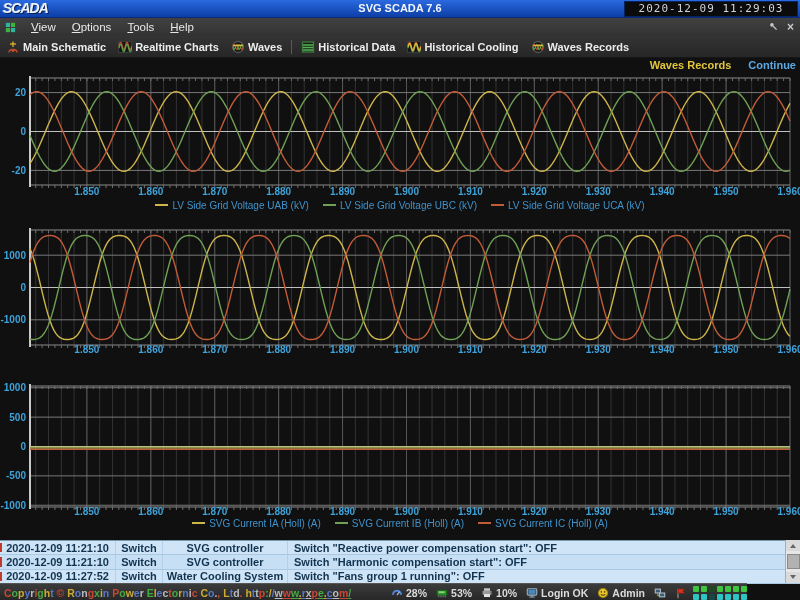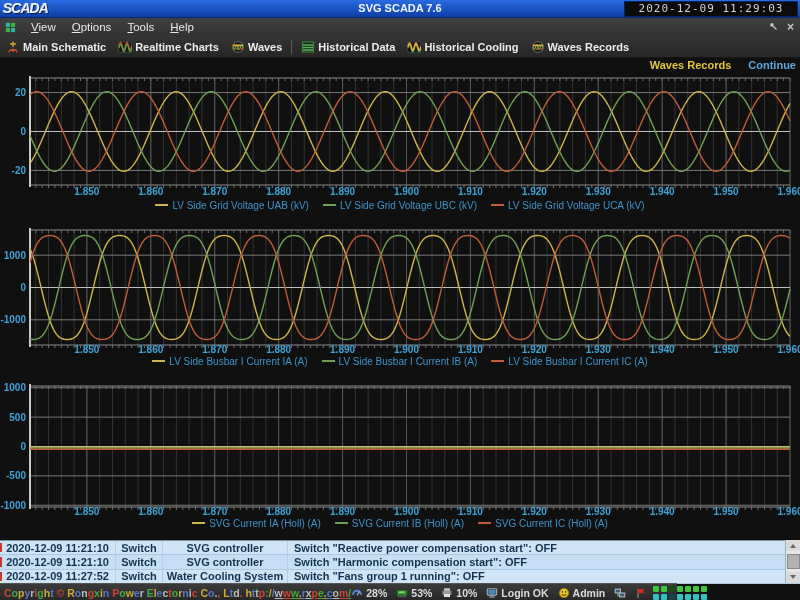--- a/index.html
+++ b/index.html
@@ -61,21 +61,21 @@
   .ecell.c3{flex:1;justify-content:flex-start;padding-left:6px;border-right:none;margin-right:14px;}
   .scrollbar{position:absolute;right:0;top:540px;width:14px;height:43px;background:#e6e6e6;border-left:1px solid #9ab0c4;}
   .sb-arrow{position:absolute;left:0;width:14px;height:11px;background:#dadada;}
   .sb-arrow.up{top:0;} .sb-arrow.down{bottom:0;}
   .sb-arrow::after{content:"";position:absolute;left:4px;border-left:3px solid transparent;border-right:3px solid transparent;}
   .sb-arrow.up::after{top:4px;border-bottom:4px solid #666;}
   .sb-arrow.down::after{bottom:4px;border-top:4px solid #666;}
   .sb-thumb{position:absolute;left:1px;top:14px;width:11px;height:13px;background:#b2b2b2;border:1px solid #8a8a8a;}
 
   
-  .statusbar{position:absolute;left:0;top:583px;width:677px;height:17px;
+  .statusbar{position:absolute;left:0;top:583px;width:747px;height:17px;
     background:linear-gradient(#3b3b3b,#262626);border-top:1px solid #555;
     display:flex;align-items:center;font-size:10.5px;}
   .copyright{margin-left:4px;font-weight:bold;letter-spacing:0px;white-space:nowrap;}
   .sb-spacer{flex:1;}
   .indicators{display:flex;align-items:center;gap:9px;margin-right:4px;color:#dcdcdc;font-weight:bold;}
   .ind{display:flex;align-items:center;gap:3px;white-space:nowrap;}
   .ledgrid{display:grid;grid-template-columns:repeat(7,6px);grid-auto-rows:6px;gap:2px;margin-left:2px;}
   .led{width:6px;height:6px;border-radius:1px;}
 </style>
 </head>
@@ -854,25 +854,20 @@
         <text x="470.40370058872975" y="131" text-anchor="middle" fill="#3fa2d8" font-size="10" font-weight="bold">1.910</text>
         <text x="534.3229604709838" y="131" text-anchor="middle" fill="#3fa2d8" font-size="10" font-weight="bold">1.920</text>
         <text x="598.2422203532378" y="131" text-anchor="middle" fill="#3fa2d8" font-size="10" font-weight="bold">1.930</text>
         <text x="662.1614802354918" y="131" text-anchor="middle" fill="#3fa2d8" font-size="10" font-weight="bold">1.940</text>
         <text x="726.0807401177459" y="131" text-anchor="middle" fill="#3fa2d8" font-size="10" font-weight="bold">1.950</text>
         <text x="790" y="131" text-anchor="middle" fill="#3fa2d8" font-size="10" font-weight="bold">1.960</text>
         <polyline points="30.0,26.39 32.0,31.56 34.0,37.74 36.0,44.82 38.0,52.60 40.0,60.85 42.0,69.26 44.0,77.54 46.0,85.39 48.0,92.55 50.0,98.83 52.0,104.11 54.0,108.36 56.0,111.61 58.0,113.97 60.0,115.58 62.0,116.60 64.0,117.19 66.0,117.46 68.0,117.49 70.0,117.28 72.0,116.77 74.0,115.86 76.0,114.41 78.0,112.23 80.0,109.20 82.0,105.19 84.0,100.15 86.0,94.10 88.0,87.13 90.0,79.42 92.0,71.22 94.0,62.80 96.0,54.49 98.0,46.58 100.0,39.32 102.0,32.92 104.0,27.50 106.0,23.12 108.0,19.75 110.0,17.29 112.0,15.59 114.0,14.50 116.0,13.86 118.0,13.56 120.0,13.50 122.0,13.68 124.0,14.14 126.0,14.99 128.0,16.37 130.0,18.44 132.0,21.36 134.0,25.24 136.0,30.15 138.0,36.08 140.0,42.94 142.0,50.57 144.0,58.73 146.0,67.13 148.0,75.47 150.0,83.45 152.0,90.81 154.0,97.32 156.0,102.87 158.0,107.38 160.0,110.87 162.0,113.45 164.0,115.23 166.0,116.39 168.0,117.08 170.0,117.42 172.0,117.51 174.0,117.36 176.0,116.94 178.0,116.14 180.0,114.84 182.0,112.86 184.0,110.06 186.0,106.31 188.0,101.53 190.0,95.73 192.0,88.97 194.0,81.43 196.0,73.33 198.0,64.94 200.0,56.58 202.0,48.53 204.0,41.09 206.0,34.45 208.0,28.78 210.0,24.14 212.0,20.52 214.0,17.83 216.0,15.96 218.0,14.73 220.0,13.99 222.0,13.61 224.0,13.49 226.0,13.61 228.0,13.99 230.0,14.73 232.0,15.96 234.0,17.84 236.0,20.53 238.0,24.16 240.0,28.81 242.0,34.48 244.0,41.12 246.0,48.57 248.0,56.62 250.0,64.99 252.0,73.37 254.0,81.47 256.0,89.01 258.0,95.76 260.0,101.56 262.0,106.33 264.0,110.08 266.0,112.87 268.0,114.85 270.0,116.15 272.0,116.94 274.0,117.36 276.0,117.51 278.0,117.42 280.0,117.07 282.0,116.39 284.0,115.23 286.0,113.44 288.0,110.86 290.0,107.36 292.0,102.84 294.0,97.29 296.0,90.77 298.0,83.41 300.0,75.43 302.0,67.08 304.0,58.68 306.0,50.53 308.0,42.91 310.0,36.05 312.0,30.12 314.0,25.22 316.0,21.34 318.0,18.43 320.0,16.36 322.0,14.99 324.0,14.14 326.0,13.68 328.0,13.50 330.0,13.56 332.0,13.87 334.0,14.50 336.0,15.60 338.0,17.30 340.0,19.77 342.0,23.14 344.0,27.53 346.0,32.95 348.0,39.35 350.0,46.61 352.0,54.53 354.0,62.85 356.0,71.26 358.0,79.46 360.0,87.16 362.0,94.13 364.0,100.18 366.0,105.22 368.0,109.22 370.0,112.25 372.0,114.41 374.0,115.87 376.0,116.78 378.0,117.28 380.0,117.49 382.0,117.46 384.0,117.19 386.0,116.60 388.0,115.57 390.0,113.96 392.0,111.60 394.0,108.34 396.0,104.09 398.0,98.80 400.0,92.51 402.0,85.35 404.0,77.50 406.0,69.22 408.0,60.81 410.0,52.56 412.0,44.78 414.0,37.71 416.0,31.53 418.0,26.37 420.0,22.23 422.0,19.09 424.0,16.82 426.0,15.28 428.0,14.31 430.0,13.76 432.0,13.52 434.0,13.52 436.0,13.76 438.0,14.30 440.0,15.27 442.0,16.80 444.0,19.06 446.0,22.19 448.0,26.32 450.0,31.47 452.0,37.64 454.0,44.70 456.0,52.47 458.0,60.71 460.0,69.13 462.0,77.41 464.0,85.27 466.0,92.44 468.0,98.74 470.0,104.03 472.0,108.30 474.0,111.57 476.0,113.94 478.0,115.56 480.0,116.59 482.0,117.18 484.0,117.46 486.0,117.49 488.0,117.29 490.0,116.78 492.0,115.88 494.0,114.43 496.0,112.28 498.0,109.26 500.0,105.26 502.0,100.24 504.0,94.20 506.0,87.24 508.0,79.55 510.0,71.35 512.0,62.94 514.0,54.62 516.0,46.70 518.0,39.43 520.0,33.01 522.0,27.58 524.0,23.19 526.0,19.80 528.0,17.32 530.0,15.61 532.0,14.51 534.0,13.87 536.0,13.56 538.0,13.50 540.0,13.67 542.0,14.13 544.0,14.98 546.0,16.35 548.0,18.41 550.0,21.31 552.0,25.17 554.0,30.07 556.0,35.98 558.0,42.83 560.0,50.44 562.0,58.59 564.0,66.99 566.0,75.34 568.0,83.33 570.0,90.69 572.0,97.23 574.0,102.79 576.0,107.31 578.0,110.83 580.0,113.41 582.0,115.21 584.0,116.38 586.0,117.07 588.0,117.42 590.0,117.51 592.0,117.36 594.0,116.94 596.0,116.16 598.0,114.86 600.0,112.90 602.0,110.11 604.0,106.38 606.0,101.61 608.0,95.83 610.0,89.09 612.0,81.56 614.0,73.46 616.0,65.08 618.0,56.71 620.0,48.66 622.0,41.20 624.0,34.55 626.0,28.86 628.0,24.21 630.0,20.57 632.0,17.87 634.0,15.98 636.0,14.74 638.0,14.00 640.0,13.61 642.0,13.49 644.0,13.61 646.0,13.98 648.0,14.72 650.0,15.94 652.0,17.81 654.0,20.48 656.0,24.09 658.0,28.72 660.0,34.38 662.0,41.01 664.0,48.45 666.0,56.49 668.0,64.85 670.0,73.24 672.0,81.35 674.0,88.90 676.0,95.66 678.0,101.47 680.0,106.26 682.0,110.03 684.0,112.84 686.0,114.82 688.0,116.13 690.0,116.93 692.0,117.36 694.0,117.51 696.0,117.42 698.0,117.08 700.0,116.40 702.0,115.25 704.0,113.47 706.0,110.91 708.0,107.42 710.0,102.92 712.0,97.39 714.0,90.88 716.0,83.54 718.0,75.56 720.0,67.22 722.0,58.82 724.0,50.66 726.0,43.02 728.0,36.15 730.0,30.21 732.0,25.29 734.0,21.40 736.0,18.47 738.0,16.39 740.0,15.00 742.0,14.15 744.0,13.68 746.0,13.50 748.0,13.55 750.0,13.86 752.0,14.49 754.0,15.57 756.0,17.26 758.0,19.72 760.0,23.08 762.0,27.45 764.0,32.85 766.0,39.24 768.0,46.49 770.0,54.40 772.0,62.71 774.0,71.12 776.0,79.33 778.0,87.04 780.0,94.02 782.0,100.09 784.0,105.14 786.0,109.16 788.0,112.21 790.0,114.39" fill="none" stroke="#cdb54a" stroke-width="1.4"></polyline>
         <polyline points="30.0,117.29 32.0,117.49 34.0,117.46 36.0,117.18 38.0,116.58 40.0,115.55 42.0,113.92 44.0,111.54 46.0,108.26 48.0,103.99 50.0,98.68 52.0,92.38 54.0,85.20 56.0,77.34 58.0,69.05 60.0,60.64 62.0,52.40 64.0,44.63 66.0,37.57 68.0,31.42 70.0,26.27 72.0,22.16 74.0,19.03 76.0,16.78 78.0,15.26 80.0,14.30 82.0,13.76 84.0,13.52 86.0,13.52 88.0,13.77 90.0,14.32 92.0,15.29 94.0,16.84 96.0,19.11 98.0,22.27 100.0,26.41 102.0,31.59 104.0,37.77 106.0,44.85 108.0,52.64 110.0,60.88 112.0,69.30 114.0,77.58 116.0,85.42 118.0,92.58 120.0,98.85 122.0,104.13 124.0,108.37 126.0,111.62 128.0,113.98 130.0,115.59 132.0,116.61 134.0,117.19 136.0,117.47 138.0,117.49 140.0,117.28 142.0,116.77 144.0,115.86 146.0,114.40 148.0,112.22 150.0,109.19 152.0,105.17 154.0,100.13 156.0,94.07 158.0,87.09 160.0,79.38 162.0,71.18 164.0,62.77 166.0,54.46 168.0,46.54 170.0,39.29 172.0,32.89 174.0,27.48 176.0,23.11 178.0,19.74 180.0,17.28 182.0,15.58 184.0,14.50 186.0,13.86 188.0,13.55 190.0,13.50 192.0,13.68 194.0,14.15 196.0,15.00 198.0,16.38 200.0,18.45 202.0,21.37 204.0,25.26 206.0,30.17 208.0,36.11 210.0,42.97 212.0,50.60 214.0,58.76 216.0,67.16 218.0,75.50 220.0,83.48 222.0,90.84 224.0,97.35 226.0,102.89 228.0,107.39 230.0,110.89 232.0,113.46 234.0,115.24 236.0,116.39 238.0,117.08 240.0,117.42 242.0,117.51 244.0,117.36 246.0,116.93 248.0,116.14 250.0,114.83 252.0,112.85 254.0,110.05 256.0,106.29 258.0,101.51 260.0,95.70 262.0,88.94 264.0,81.40 266.0,73.30 268.0,64.91 270.0,56.54 272.0,48.50 274.0,41.06 276.0,34.43 278.0,28.76 280.0,24.12 282.0,20.50 284.0,17.82 286.0,15.95 288.0,14.72 290.0,13.99 292.0,13.61 294.0,13.49 296.0,13.61 298.0,14.00 300.0,14.74 302.0,15.97 304.0,17.85 306.0,20.55 308.0,24.18 310.0,28.83 312.0,34.51 314.0,41.15 316.0,48.61 318.0,56.65 320.0,65.02 322.0,73.41 324.0,81.51 326.0,89.04 328.0,95.78 330.0,101.58 332.0,106.35 334.0,110.09 336.0,112.88 338.0,114.85 340.0,116.15 342.0,116.94 344.0,117.36 346.0,117.51 348.0,117.42 350.0,117.07 352.0,116.38 354.0,115.22 356.0,113.43 358.0,110.85 360.0,107.34 362.0,102.82 364.0,97.27 366.0,90.74 368.0,83.38 370.0,75.39 372.0,67.05 374.0,58.65 376.0,50.50 378.0,42.88 380.0,36.02 382.0,30.10 384.0,25.20 386.0,21.33 388.0,18.42 390.0,16.36 392.0,14.98 394.0,14.14 396.0,13.68 398.0,13.50 400.0,13.56 402.0,13.87 404.0,14.51 406.0,15.60 408.0,17.30 410.0,19.78 412.0,23.16 414.0,27.55 416.0,32.97 418.0,39.38 420.0,46.65 422.0,54.57 424.0,62.88 426.0,71.29 428.0,79.49 430.0,87.19 432.0,94.16 434.0,100.20 436.0,105.23 438.0,109.23 440.0,112.26 442.0,114.42 444.0,115.88 446.0,116.78 448.0,117.28 450.0,117.49 452.0,117.46 454.0,117.19 456.0,116.60 458.0,115.57 460.0,113.95 462.0,111.58 464.0,108.32 466.0,104.07 468.0,98.77 470.0,92.49 472.0,85.32 474.0,77.47 476.0,69.19 478.0,60.77 480.0,52.53 482.0,44.75 484.0,37.68 486.0,31.51 488.0,26.35 490.0,22.22 492.0,19.07 494.0,16.81 496.0,15.28 498.0,14.31 500.0,13.76 502.0,13.52 504.0,13.52 506.0,13.76 508.0,14.31 510.0,15.27 512.0,16.81 514.0,19.07 516.0,22.21 518.0,26.34 520.0,31.50 522.0,37.66 524.0,44.73 526.0,52.51 528.0,60.75 530.0,69.16 532.0,77.45 534.0,85.30 536.0,92.47 538.0,98.76 540.0,104.05 542.0,108.31 544.0,111.58 546.0,113.95 548.0,115.56 550.0,116.59 552.0,117.19 554.0,117.46 556.0,117.49 558.0,117.28 560.0,116.78 562.0,115.88 564.0,114.43 566.0,112.27 568.0,109.24 570.0,105.25 572.0,100.22 574.0,94.17 576.0,87.21 578.0,79.51 580.0,71.31 582.0,62.90 584.0,54.59 586.0,46.67 588.0,39.40 590.0,32.99 592.0,27.56 594.0,23.17 596.0,19.78 598.0,17.31 600.0,15.60 602.0,14.51 604.0,13.87 606.0,13.56 608.0,13.50 610.0,13.68 612.0,14.13 614.0,14.98 616.0,16.35 618.0,18.42 620.0,21.32 622.0,25.19 624.0,30.09 626.0,36.01 628.0,42.86 630.0,50.48 632.0,58.63 634.0,67.03 636.0,75.37 638.0,83.36 640.0,90.72 642.0,97.25 644.0,102.81 646.0,107.33 648.0,110.84 650.0,113.42 652.0,115.22 654.0,116.38 656.0,117.07 658.0,117.42 660.0,117.51 662.0,117.36 664.0,116.94 666.0,116.15 668.0,114.86 670.0,112.89 672.0,110.10 674.0,106.36 676.0,101.59 678.0,95.80 680.0,89.06 682.0,81.53 684.0,73.43 686.0,65.04 688.0,56.67 690.0,48.63 692.0,41.17 694.0,34.52 696.0,28.84 698.0,24.19 700.0,20.55 702.0,17.86 704.0,15.97 706.0,14.74 708.0,14.00 710.0,13.61 712.0,13.49 714.0,13.61 716.0,13.99 718.0,14.72 720.0,15.95 722.0,17.82 724.0,20.50 726.0,24.11 728.0,28.75 730.0,34.41 732.0,41.04 734.0,48.48 736.0,56.52 738.0,64.89 740.0,73.27 742.0,81.38 744.0,88.93 746.0,95.68 748.0,101.49 750.0,106.28 752.0,110.04 754.0,112.85 756.0,114.83 758.0,116.13 760.0,116.93 762.0,117.36 764.0,117.51 766.0,117.42 768.0,117.08 770.0,116.40 772.0,115.24 774.0,113.46 776.0,110.89 778.0,107.40 780.0,102.90 782.0,97.37 784.0,90.85 786.0,83.50 788.0,75.52 790.0,67.18" fill="none" stroke="#70a055" stroke-width="1.4"></polyline>
         <polyline points="30.0,40.45 32.0,33.90 34.0,28.32 36.0,23.77 38.0,20.24 40.0,17.63 42.0,15.82 44.0,14.64 46.0,13.94 48.0,13.59 50.0,13.49 52.0,13.63 54.0,14.04 56.0,14.82 58.0,16.10 60.0,18.05 62.0,20.82 64.0,24.54 66.0,29.28 68.0,35.04 70.0,41.76 72.0,49.28 74.0,57.36 76.0,65.74 78.0,74.12 80.0,82.18 82.0,89.65 84.0,96.32 86.0,102.03 88.0,106.71 90.0,110.37 92.0,113.08 94.0,114.99 96.0,116.24 98.0,116.99 100.0,117.38 102.0,117.51 104.0,117.40 106.0,117.03 108.0,116.30 110.0,115.09 112.0,113.24 114.0,110.58 116.0,106.99 118.0,102.38 120.0,96.75 122.0,90.14 124.0,82.72 126.0,74.69 128.0,66.33 130.0,57.93 132.0,49.82 134.0,42.26 136.0,35.48 138.0,29.64 140.0,24.83 142.0,21.04 144.0,18.21 146.0,16.21 148.0,14.89 150.0,14.08 152.0,13.65 154.0,13.49 156.0,13.57 158.0,13.91 160.0,14.58 162.0,15.72 164.0,17.48 166.0,20.03 168.0,23.50 170.0,27.97 172.0,33.48 174.0,39.97 176.0,47.30 178.0,55.27 180.0,63.60 182.0,72.01 184.0,80.18 186.0,87.82 188.0,94.71 190.0,100.67 192.0,105.62 194.0,109.53 196.0,112.48 198.0,114.57 200.0,115.97 202.0,116.84 204.0,117.31 206.0,117.50 208.0,117.45 210.0,117.15 212.0,116.53 214.0,115.45 216.0,113.78 218.0,111.34 220.0,108.00 222.0,103.65 224.0,98.27 226.0,91.90 228.0,84.67 230.0,76.77 232.0,68.46 234.0,60.05 236.0,51.84 238.0,44.11 240.0,37.11 242.0,31.03 244.0,25.95 246.0,21.91 248.0,18.85 250.0,16.65 252.0,15.17 254.0,14.25 256.0,13.73 258.0,13.51 260.0,13.53 262.0,13.80 264.0,14.37 266.0,15.38 268.0,16.97 270.0,19.30 272.0,22.52 274.0,26.74 276.0,31.99 278.0,38.24 280.0,45.37 282.0,53.20 284.0,61.47 286.0,69.88 288.0,78.14 290.0,85.94 292.0,93.04 294.0,99.25 296.0,104.46 298.0,108.63 300.0,111.81 302.0,114.11 304.0,115.67 306.0,116.66 308.0,117.22 310.0,117.47 312.0,117.48 314.0,117.25 316.0,116.72 318.0,115.78 320.0,114.27 322.0,112.04 324.0,108.94 326.0,104.85 328.0,99.74 330.0,93.61 332.0,86.58 334.0,78.82 336.0,70.60 338.0,62.18 340.0,53.89 342.0,46.01 344.0,38.81 346.0,32.48 348.0,27.14 350.0,22.84 352.0,19.54 354.0,17.14 356.0,15.49 358.0,14.44 360.0,13.83 362.0,13.54 364.0,13.50 366.0,13.70 368.0,14.19 370.0,15.07 372.0,16.50 374.0,18.63 376.0,21.61 378.0,25.57 380.0,30.56 382.0,36.56 384.0,43.48 386.0,51.16 388.0,59.34 390.0,67.75 392.0,76.08 394.0,84.02 396.0,91.32 398.0,97.77 400.0,103.24 402.0,107.67 404.0,111.09 406.0,113.60 408.0,115.34 410.0,116.45 412.0,117.11 414.0,117.43 416.0,117.50 418.0,117.34 420.0,116.89 422.0,116.06 424.0,114.72 426.0,112.69 428.0,109.82 430.0,105.99 432.0,101.13 434.0,95.26 436.0,88.44 438.0,80.85 440.0,72.72 442.0,64.32 444.0,55.97 446.0,47.96 448.0,40.56 450.0,34.00 452.0,28.40 454.0,23.84 456.0,20.29 458.0,17.67 460.0,15.84 462.0,14.66 464.0,13.95 466.0,13.59 468.0,13.49 470.0,13.63 472.0,14.03 474.0,14.81 476.0,16.08 478.0,18.01 480.0,20.77 482.0,24.47 484.0,29.19 486.0,34.94 488.0,41.65 490.0,49.15 492.0,57.23 494.0,65.61 496.0,73.99 498.0,82.05 500.0,89.54 502.0,96.22 504.0,101.94 506.0,106.64 508.0,110.32 510.0,113.05 512.0,114.96 514.0,116.22 516.0,116.98 518.0,117.38 520.0,117.51 522.0,117.40 524.0,117.04 526.0,116.32 528.0,115.12 530.0,113.27 532.0,110.63 534.0,107.06 536.0,102.47 538.0,96.84 540.0,90.25 542.0,82.84 544.0,74.82 546.0,66.46 548.0,58.07 550.0,49.94 552.0,42.37 554.0,35.58 556.0,29.73 558.0,24.90 560.0,21.10 562.0,18.25 564.0,16.24 566.0,14.91 568.0,14.09 570.0,13.66 572.0,13.50 574.0,13.57 576.0,13.90 578.0,14.57 580.0,15.70 582.0,17.45 584.0,19.98 586.0,23.43 588.0,27.89 590.0,33.39 592.0,39.86 594.0,47.18 596.0,55.14 598.0,63.47 600.0,71.88 602.0,80.05 604.0,87.71 606.0,94.61 608.0,100.59 610.0,105.55 612.0,109.48 614.0,112.44 616.0,114.54 618.0,115.95 620.0,116.83 622.0,117.31 624.0,117.50 626.0,117.45 628.0,117.16 630.0,116.54 632.0,115.48 634.0,113.81 636.0,111.39 638.0,108.06 640.0,103.73 642.0,98.37 644.0,92.01 646.0,84.79 648.0,76.90 650.0,68.60 652.0,60.19 654.0,51.97 656.0,44.23 658.0,37.22 660.0,31.12 662.0,26.03 664.0,21.97 666.0,18.89 668.0,16.68 670.0,15.19 672.0,14.26 674.0,13.74 676.0,13.51 678.0,13.53 680.0,13.79 682.0,14.36 684.0,15.36 686.0,16.94 688.0,19.26 690.0,22.46 692.0,26.66 694.0,31.90 696.0,38.13 698.0,45.25 700.0,53.07 702.0,61.33 704.0,69.75 706.0,78.01 708.0,85.82 710.0,92.94 712.0,99.16 714.0,104.39 716.0,108.57 718.0,111.77 720.0,114.08 722.0,115.65 724.0,116.65 726.0,117.21 728.0,117.47 730.0,117.49 732.0,117.26 734.0,116.73 736.0,115.80 738.0,114.30 740.0,112.08 742.0,109.00 744.0,104.93 746.0,99.83 748.0,93.71 750.0,86.70 752.0,78.95 754.0,70.73 756.0,62.32 758.0,54.02 760.0,46.13 762.0,38.92 764.0,32.57 766.0,27.22 768.0,22.90 770.0,19.58 772.0,17.17 774.0,15.51 776.0,14.45 778.0,13.84 780.0,13.55 782.0,13.50 784.0,13.70 786.0,14.18 788.0,15.06 790.0,16.47" fill="none" stroke="#c25c38" stroke-width="1.4"></polyline>
       </svg>
-      <div class="legend" style="top: 134px;">
-        <span class="li"><i style="background: rgb(205, 181, 74);"></i><span>LV Side Busbar I Current IA (A)</span></span>
-        <span class="li"><i style="background: rgb(112, 160, 85);"></i><span>LV Side Busbar I Current IB (A)</span></span>
-        <span class="li"><i style="background: rgb(194, 92, 56);"></i><span>LV Side Busbar I Current IC (A)</span></span>
-      </div>
     </div>
   <div class="chart" id="chart2" style="top:378px;height:156px;">
       <svg width="800" height="138" viewBox="0 0 800 138">
         <line x1="35.752733389403645" y1="8" x2="35.752733389403645" y2="129" stroke="#333333" stroke-width="1"></line>
         <line x1="48.53658536585446" y1="8" x2="48.53658536585446" y2="129" stroke="#333333" stroke-width="1"></line>
         <line x1="61.32043734230527" y1="8" x2="61.32043734230527" y2="129" stroke="#333333" stroke-width="1"></line>
         <line x1="74.10428931875607" y1="8" x2="74.10428931875607" y2="129" stroke="#333333" stroke-width="1"></line>
         <line x1="86.88814129520688" y1="8" x2="86.88814129520688" y2="129" stroke="#333333" stroke-width="1"></line>
         <line x1="99.6719932716577" y1="8" x2="99.6719932716577" y2="129" stroke="#333333" stroke-width="1"></line>
         <line x1="112.4558452481085" y1="8" x2="112.4558452481085" y2="129" stroke="#333333" stroke-width="1"></line>

